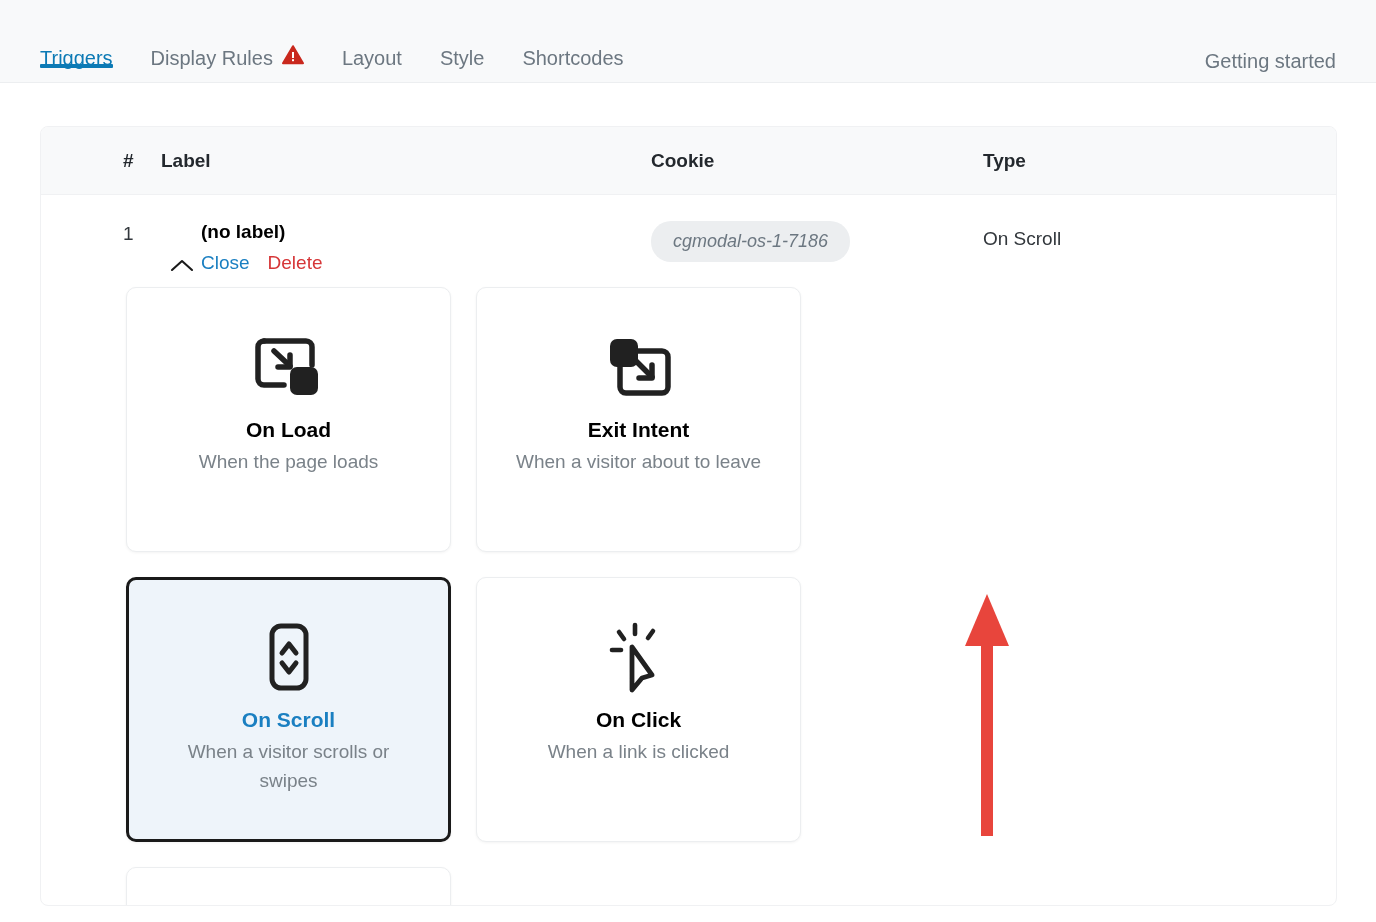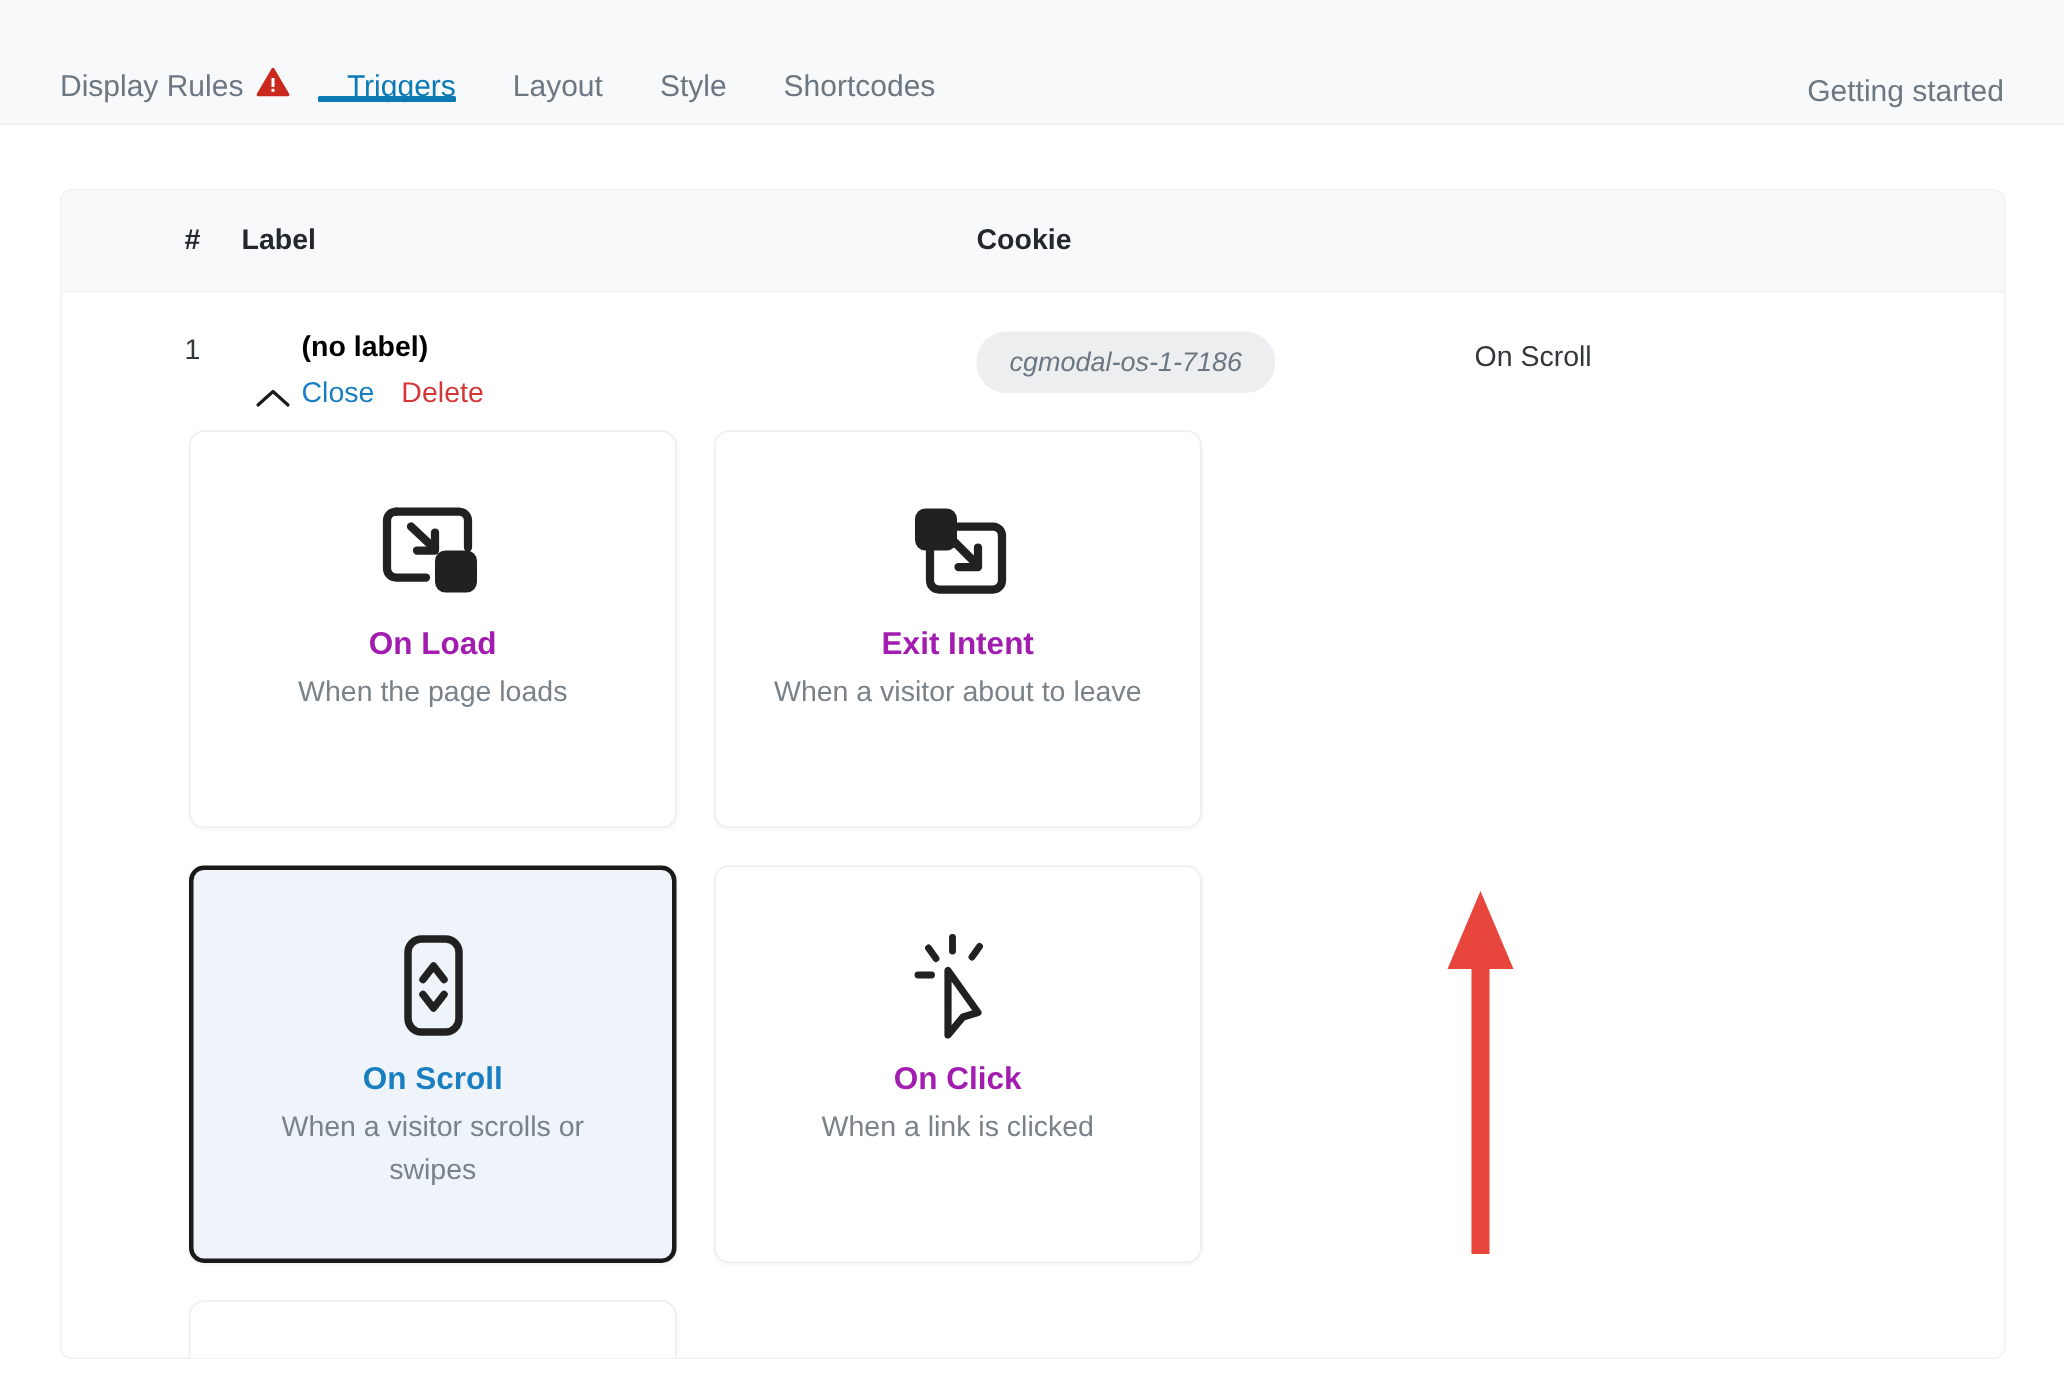--- a/index.html
+++ b/index.html
@@ -200,21 +200,21 @@
   .card-icon {
     height: 76px;
     display: flex;
     align-items: center;
     justify-content: center;
     margin-bottom: 12px;
   }
   .card-title {
     font-size: 21px;
     font-weight: bold;
-    color: #a21caf;
+    color: #000000;
     margin-bottom: 6px;
     text-align: center;
   }
   .card.selected .card-title { color: #1a7fc1; }
   .card-desc {
     font-size: 19px;
     color: #7a8289;
     text-align: center;
     line-height: 1.5;
     max-width: 255px;
@@ -229,40 +229,40 @@
     height: 250px;
     pointer-events: none;
   }
 </style>
 </head>
 <body>
 
 <div class="topbar">
   <div class="tabs">
 
+    <div class="tab active">
+      <div class="tab-inner">
+        <span class="tab-label">Triggers</span>
+      </div>
+      <div class="tab-underline"></div>
+    </div>
+
     <div class="tab">
       <div class="tab-inner">
         <span class="tab-label">Display Rules</span>
         <span class="warn-icon">
           <svg width="22" height="20" viewBox="0 0 22 20">
             <path d="M11 1.2 L21 18.2 L1 18.2 Z" fill="#c9281d" stroke="#c9281d" stroke-width="2" stroke-linejoin="round"></path>
             <rect x="10" y="7" width="2" height="6" fill="#ffffff"></rect>
             <rect x="10" y="14.2" width="2" height="2" fill="#ffffff"></rect>
           </svg>
         </span>
       </div>
     </div>
 
-    <div class="tab active">
-      <div class="tab-inner">
-        <span class="tab-label">Triggers</span>
-      </div>
-      <div class="tab-underline"></div>
-    </div>
-
     <div class="tab">
       <div class="tab-inner">
         <span class="tab-label">Layout</span>
       </div>
     </div>
 
     <div class="tab">
       <div class="tab-inner">
         <span class="tab-label">Style</span>
       </div>
@@ -279,20 +279,21 @@
 
   <div class="getting-started">Getting started</div>
 </div>
 
 <div class="panel">
 
   <div class="table-head">
     <div class="col-num">#</div>
     <div class="col-label">Label</div>
     <div class="col-cookie">Cookie</div>
+    <div class="col-type">Type</div>
   </div>
 
   <div class="row">
     <div class="col-num">1</div>
 
     <div class="col-label">
       <span class="row-label-text">(no label)</span>
       <div class="row-actions">
         <span class="chev-wrap">
           <svg width="26" height="16" viewBox="0 0 26 16">

